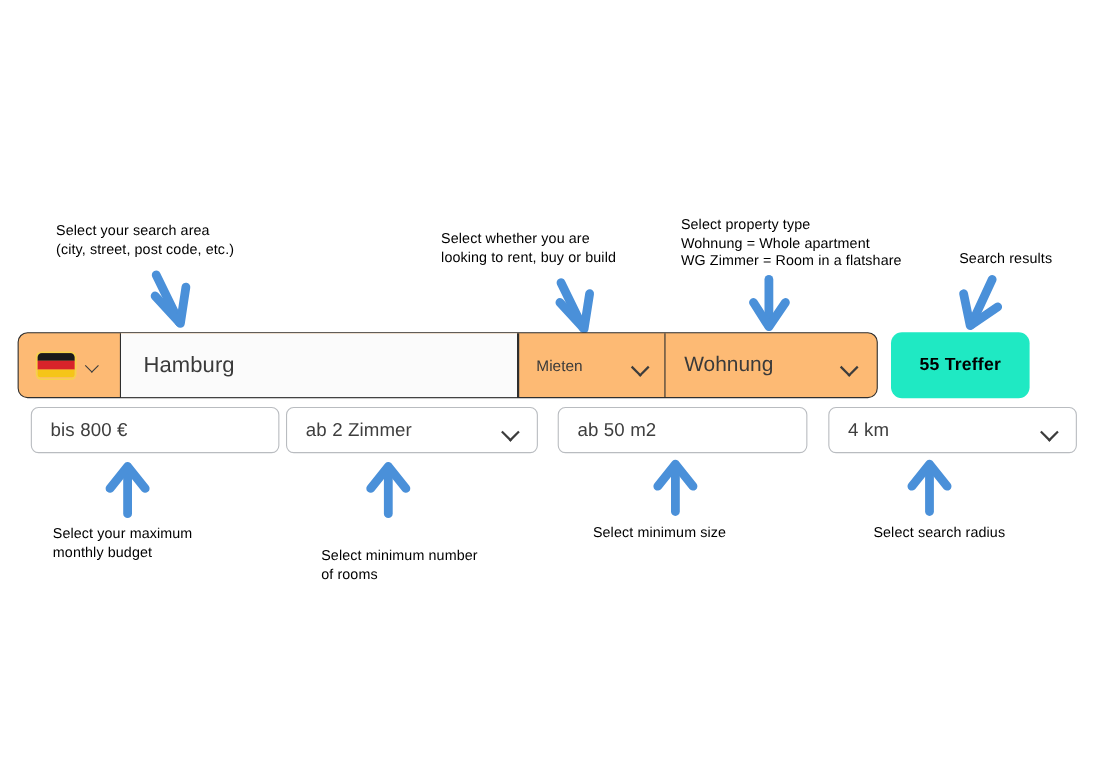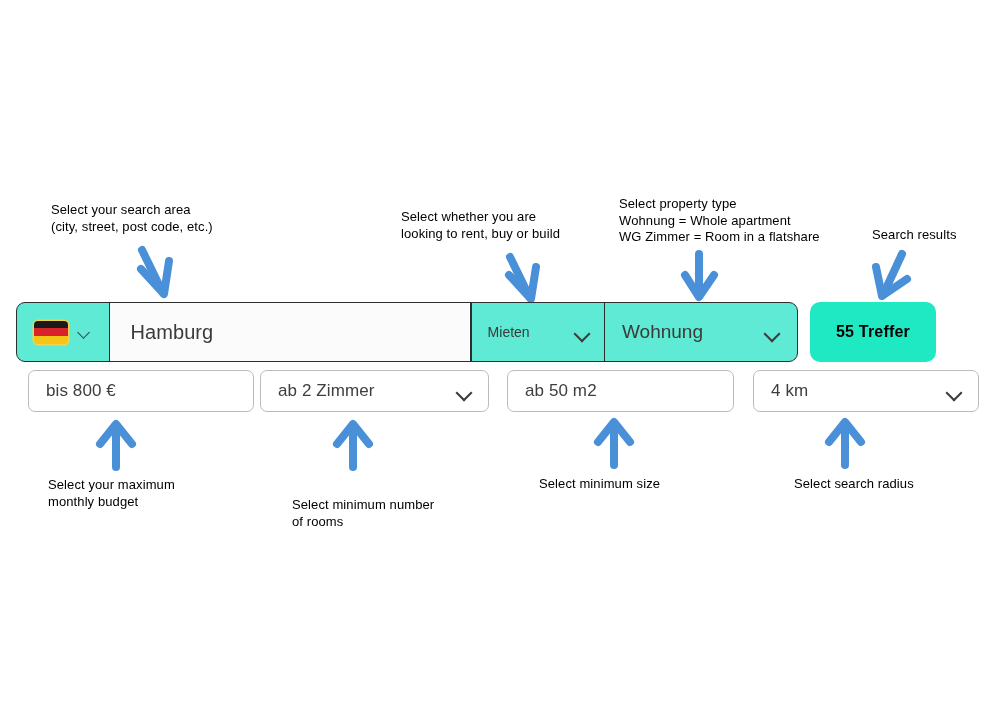--- a/index.html
+++ b/index.html
@@ -32,21 +32,21 @@
   .arrow { position: absolute; }
   .arrow svg { display: block; overflow: visible; }
 
   
   #searchbar {
     position: absolute;
     left: 16px;
     top: 302px;
     width: 782px;
     height: 60px;
-    background: #5eead4;
+    background: #fdba74;
     border: 1.6px solid #2e2e2e;
     border-radius: 9px;
     display: flex;
     align-items: stretch;
   }
   .sb-cell {
     display: flex;
     align-items: center;
     height: 100%;
     position: relative;

